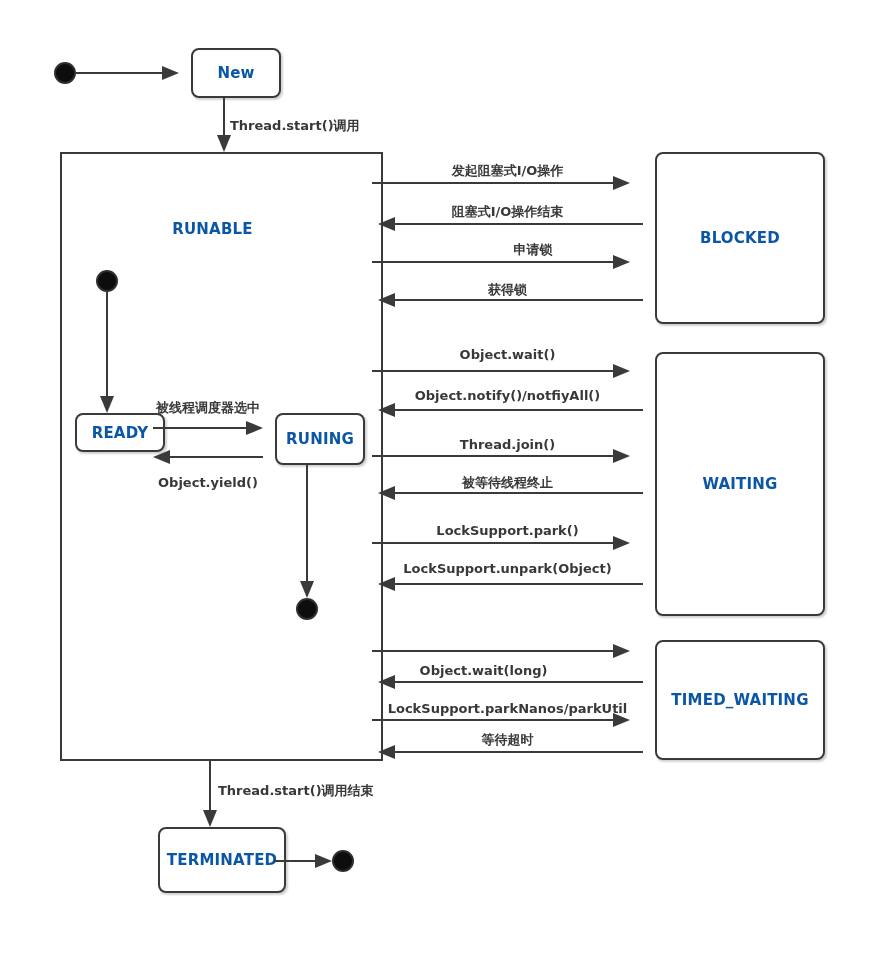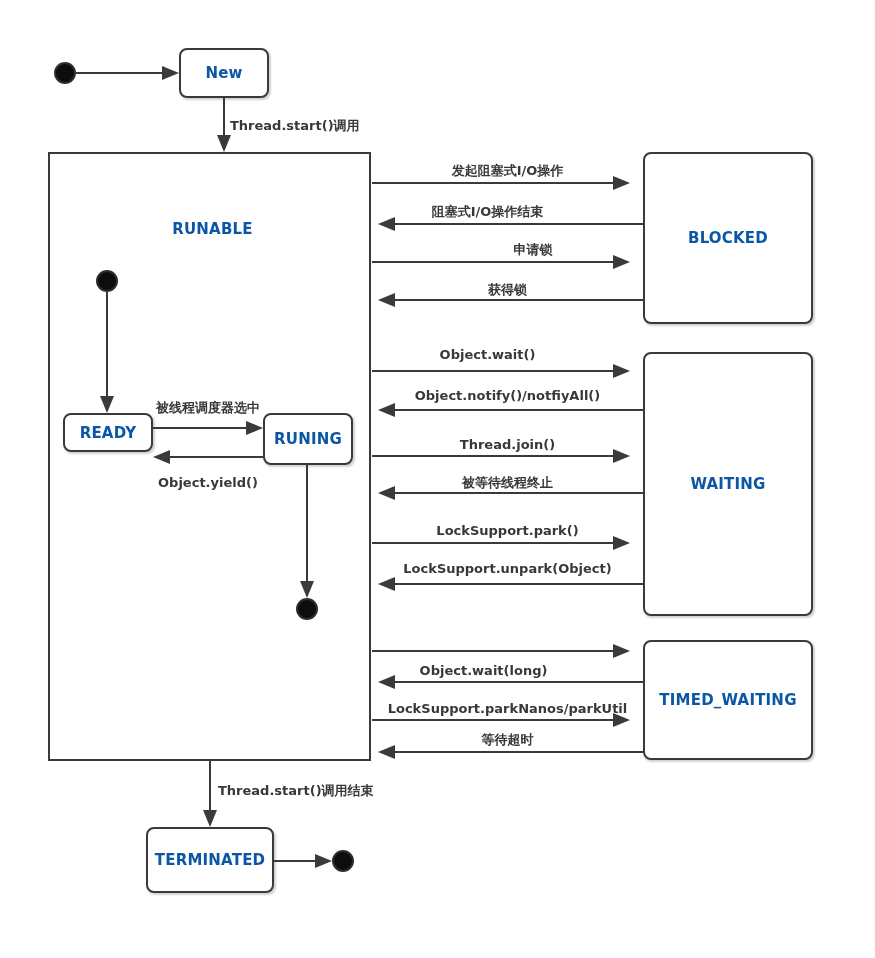--- a/index.html
+++ b/index.html
@@ -6,21 +6,21 @@
     --state-label:#0b57a5;
     --line:#3a3a3a;
     --label-text:#383838;
     --background:#ffffff;
   }
   *{margin:0;padding:0;box-sizing:border-box;}
   body{background:#fff;font-family:"DejaVu Sans","Liberation Sans",sans-serif;}
   .canvas{position:relative;width:875px;height:958px;background:var(--background);overflow:hidden;}
   .box{position:absolute;background:#fff;border:2px solid var(--line);border-radius:8px;
        display:flex;align-items:center;justify-content:center;
-       box-shadow:1.5px 2px 2px rgba(0,0,0,0.18);}
+       box-shadow:1.5px 2px 2px rgba(0,0,0,0.18);margin-left:12px;}
   .box.square{border-radius:0;box-shadow:none;justify-content:flex-start;align-items:flex-start;}
   .state-label{color:var(--state-label);font-weight:bold;font-size:15px;letter-spacing:.2px;}
   .dot{position:absolute;width:22px;height:22px;border-radius:50%;background:#0d0d0d;border:2px solid #2e2e2e;}
   .hline,.vline{position:absolute;background:var(--line);}
   .hline{height:2px;}
   .vline{width:2px;}
   .arr{position:absolute;width:0;height:0;}
   .arr.r{border-top:7px solid transparent;border-bottom:7px solid transparent;border-left:17px solid var(--line);}
   .arr.l{border-top:7px solid transparent;border-bottom:7px solid transparent;border-right:17px solid var(--line);}
   .arr.d{border-left:7px solid transparent;border-right:7px solid transparent;border-top:17px solid var(--line);}
@@ -70,37 +70,37 @@
   <div class="tlabel c" style="left:143px;top:475px;width:130px">Object.yield()</div>
 
   <div class="vline" style="left:306px;top:465px;height:116px"></div>
   <div class="arr d" style="left:300px;top:581px"></div>
   <div class="dot" style="left:296px;top:598px"></div>
 
   <div class="tlabel c" style="left:372px;top:162px;width:271px">发起阻塞式I/O操作</div>
   <div class="hline" style="left:372px;top:182px;width:242px"></div>
   <div class="arr r" style="left:613px;top:176px"></div>
 
-  <div class="tlabel c" style="left:352px;top:203px;width:271px">阻塞式I/O操作结束</div>
+  <div class="tlabel c" style="left:372px;top:203px;width:271px">阻塞式I/O操作结束</div>
   <div class="arr l" style="left:378px;top:217px"></div>
   <div class="hline" style="left:395px;top:223px;width:248px"></div>
 
   <div class="tlabel c" style="left:372px;top:241px;width:322px">申请锁</div>
   <div class="hline" style="left:372px;top:261px;width:242px"></div>
   <div class="arr r" style="left:613px;top:255px"></div>
 
   <div class="tlabel c" style="left:372px;top:281px;width:271px">获得锁</div>
   <div class="arr l" style="left:378px;top:293px"></div>
   <div class="hline" style="left:395px;top:299px;width:248px"></div>
 
   <div class="box" style="left:643px;top:152px;width:170px;height:172px">
     <span class="state-label">BLOCKED</span>
   </div>
 
-  <div class="tlabel c" style="left:352px;top:347px;width:271px">Object.wait()</div>
+  <div class="tlabel c" style="left:372px;top:347px;width:271px">Object.wait()</div>
   <div class="hline" style="left:372px;top:370px;width:242px"></div>
   <div class="arr r" style="left:613px;top:364px"></div>
 
   <div class="tlabel c" style="left:372px;top:388px;width:271px">Object.notify()/notfiyAll()</div>
   <div class="arr l" style="left:378px;top:403px"></div>
   <div class="hline" style="left:395px;top:409px;width:248px"></div>
 
   <div class="tlabel c" style="left:372px;top:437px;width:271px">Thread.join()</div>
   <div class="hline" style="left:372px;top:455px;width:242px"></div>
   <div class="arr r" style="left:613px;top:449px"></div>

